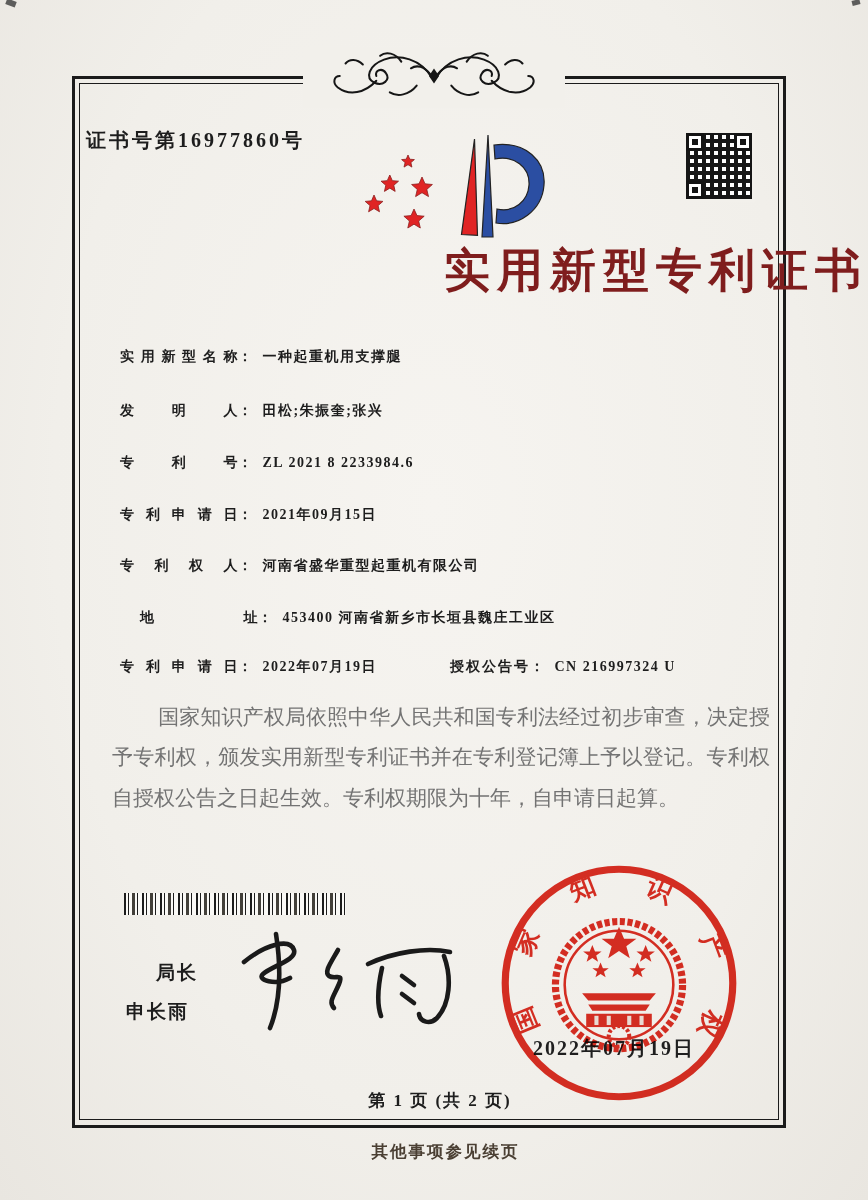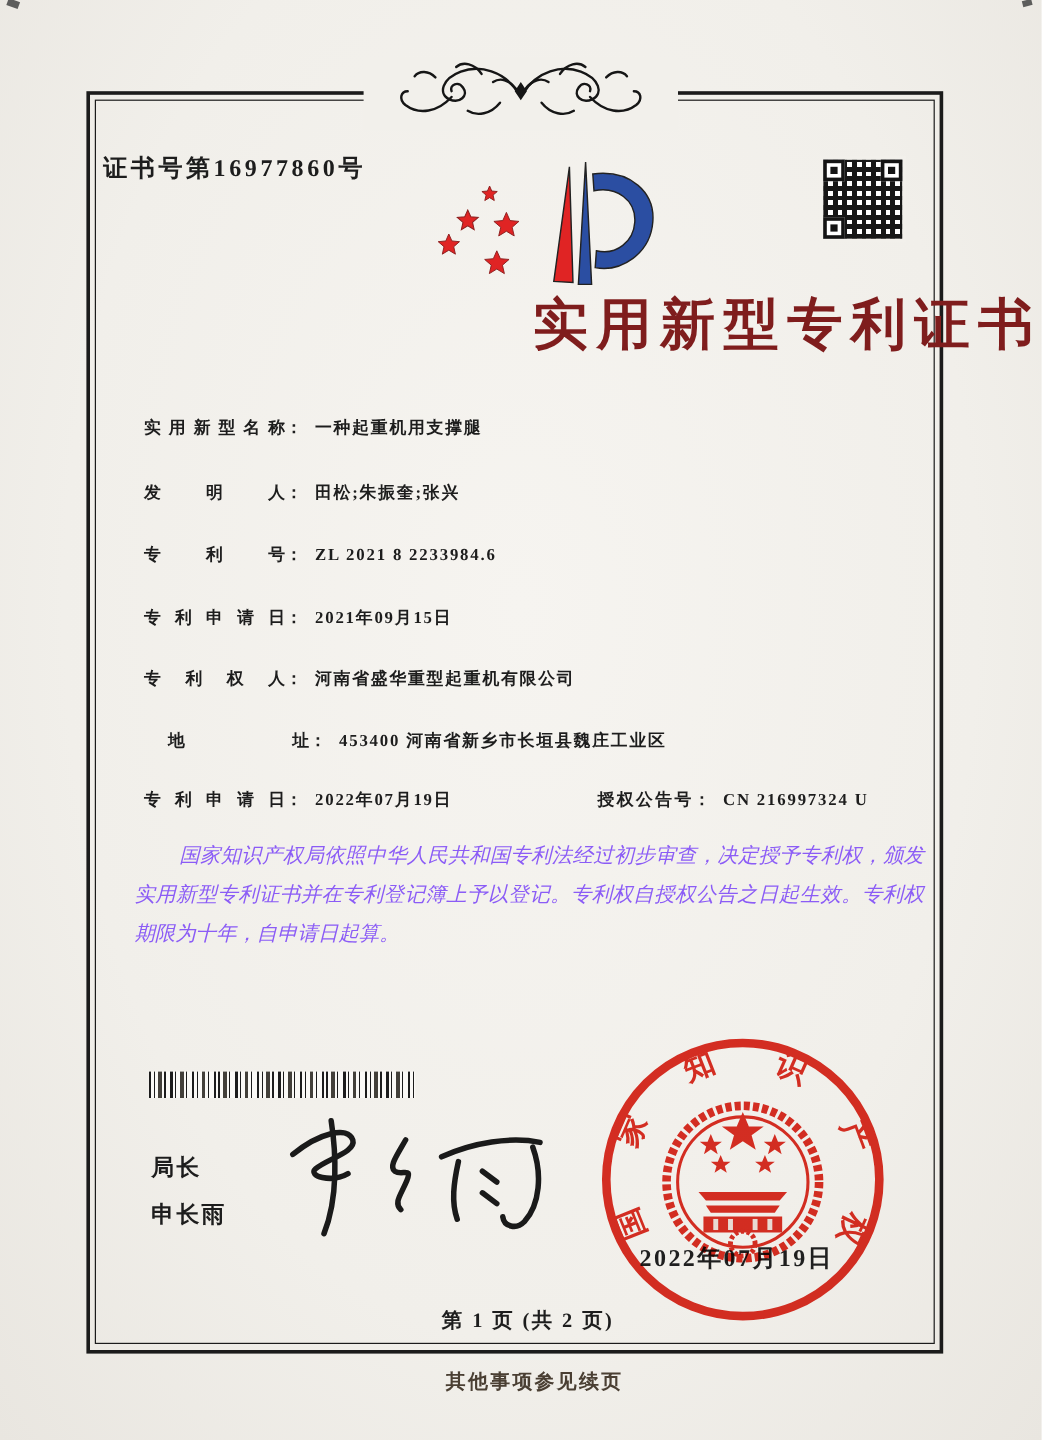--- a/index.html
+++ b/index.html
@@ -23,23 +23,23 @@
   .finder{position:absolute;width:12px;height:12px;border:3px solid #141414;background:#fff;}
   .finder::after{content:"";position:absolute;left:3px;top:3px;width:6px;height:6px;background:#141414;}
   .finder.tl{left:0;top:0}.finder.tr{right:0;top:0}.finder.bl{left:0;bottom:0}
   .title{position:absolute;left:0;right:0;top:240px;text-align:right;
       font-size:46px;font-weight:700;letter-spacing:7px;color:#7f1d1d;}
   .field{position:absolute;left:120px;font-size:14px;font-weight:700;letter-spacing:.5px;white-space:nowrap;}
   .flabel{display:inline-block;width:118px;text-align:justify;text-align-last:justify;vertical-align:bottom;}
   .colon{margin-right:10px;}
   .fvalue{letter-spacing:1.5px;}
   .grant-no-group{position:absolute;left:330px;top:0;white-space:nowrap;}
-  .grant-no-group .flabel{width:auto;letter-spacing:2px;margin-left:48px;}
-  .paras{position:absolute;left:112px;top:697px;width:658px;font-size:17px;line-height:1.92;
-      text-align:justify;color:#8b5cf6;font-style:italic;}
+  .grant-no-group .flabel{width:auto;letter-spacing:2px;}
+  .paras{position:absolute;left:112px;top:697px;width:658px;font-size:21px;line-height:1.92;
+      text-align:justify;color:#737373;}
   .paras p{margin:0;text-indent:2.2em;}
   .barcode{position:absolute;left:124px;top:893px;width:222px;height:22px;background:
       repeating-linear-gradient(90deg,#1c1c1c 0 2px,#faf9f6 2px 4px,#1c1c1c 4px 5px,
       #faf9f6 5px 8px,#43403a 8px 11px,#faf9f6 11px 13px,#1c1c1c 13px 14px,#faf9f6 14px 18px);}
   .signer{position:absolute;left:126px;font-size:19px;font-weight:700;letter-spacing:2px;}
   .signature{position:absolute;left:218px;top:922px;}
   .seal{position:absolute;left:496px;top:860px;mix-blend-mode:multiply;opacity:.95;}
   .seal-date{position:absolute;left:533px;top:1035px;font-size:20px;font-weight:700;
       letter-spacing:2px;color:#1f1f1f;white-space:nowrap;}
   .page-num{position:absolute;left:12px;right:0;top:1089px;text-align:center;font-size:17px;
@@ -129,21 +129,21 @@
     <span class="flabel">授权公告号</span><span class="colon">：</span><span class="fvalue">CN 216997324 U</span>
   </span>
 </div>
 
 <div class="paras">
   <p>国家知识产权局依照中华人民共和国专利法经过初步审查，决定授予专利权，颁发实用新型专利证书并在专利登记簿上予以登记。专利权自授权公告之日起生效。专利权期限为十年，自申请日起算。</p>
 </div>
 
 <div class="barcode"></div>
 
-<div class="signer" style="top:960px;">局长</div>
+<div class="signer" style="top:960px;margin-left:30px;">局长</div>
 <div class="signer" style="top:999px;">申长雨</div>
 
 <div class="signature">
   <svg width="250" height="118" viewBox="0 0 250 118">
     <g fill="none" stroke="#1a1a1a" stroke-width="4.6" stroke-linecap="round" stroke-linejoin="round">
       <path d="M26,40 C48,22 72,16 76,28 C79,38 54,44 45,52 C38,58 58,64 72,56"></path>
       <path d="M58,12 C62,38 64,76 52,106"></path>
       <path d="M120,28 C112,42 106,50 111,54 C117,58 126,50 121,62 C116,74 110,80 116,86"></path>
       <path d="M150,42 C176,30 208,25 232,30"></path>
       <path d="M164,46 C160,64 158,80 163,94"></path>

